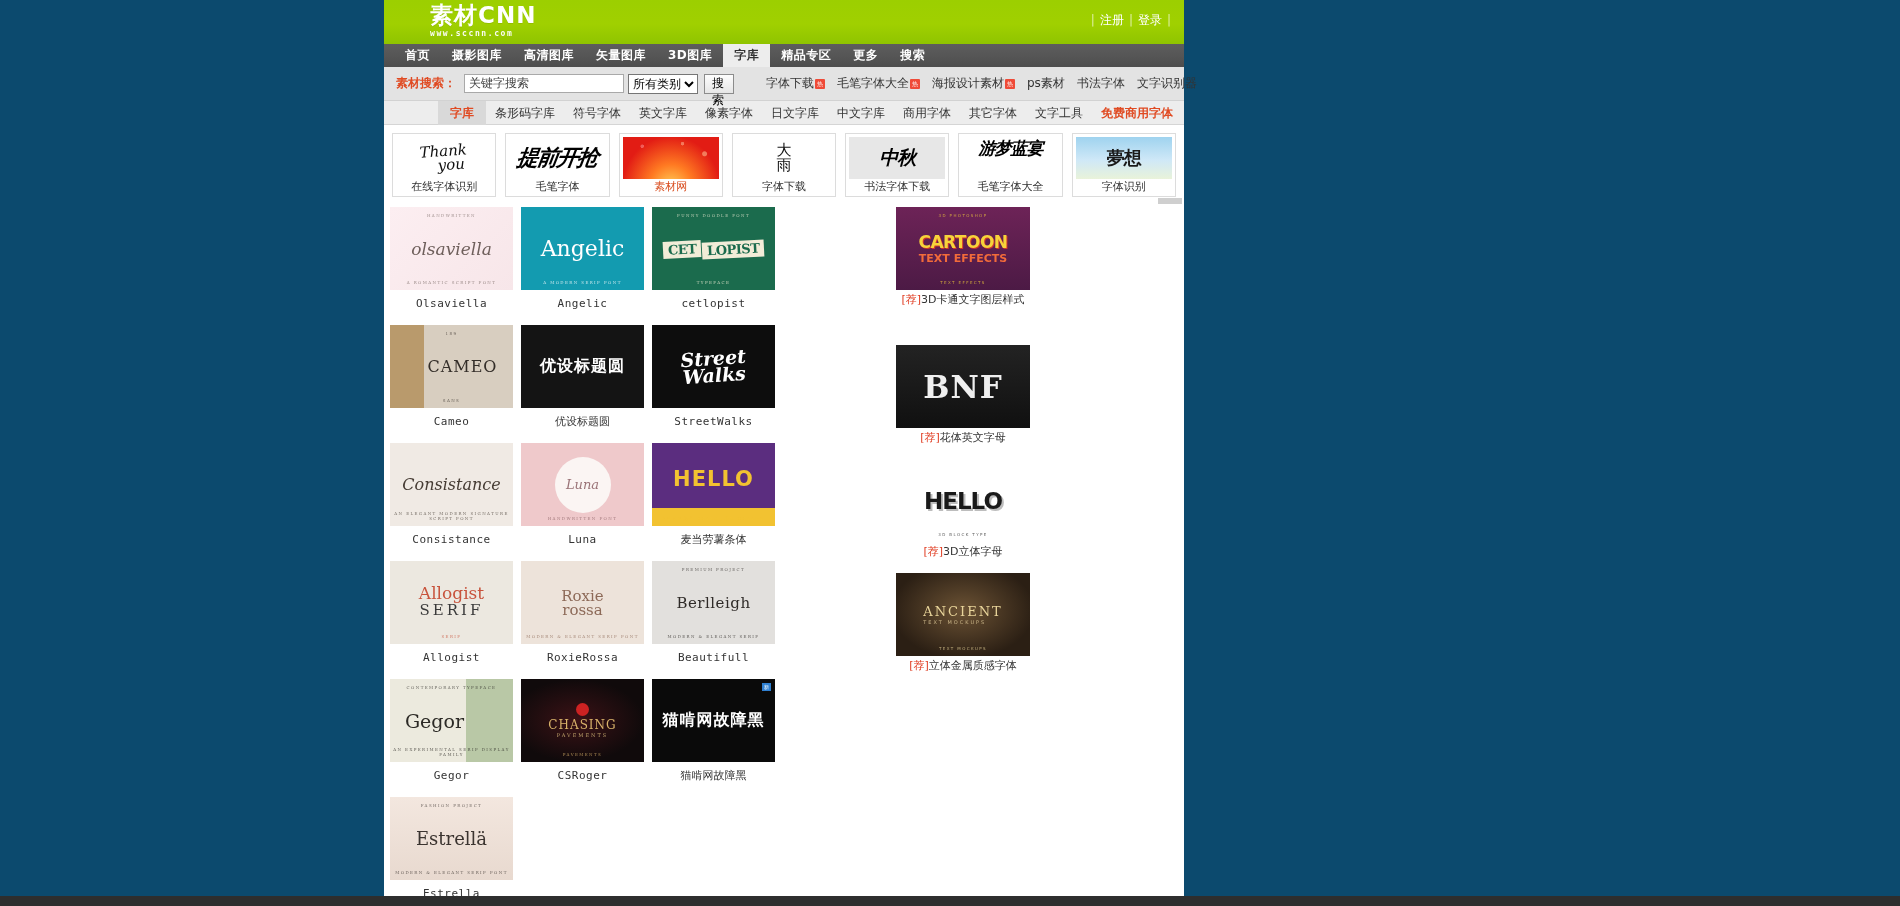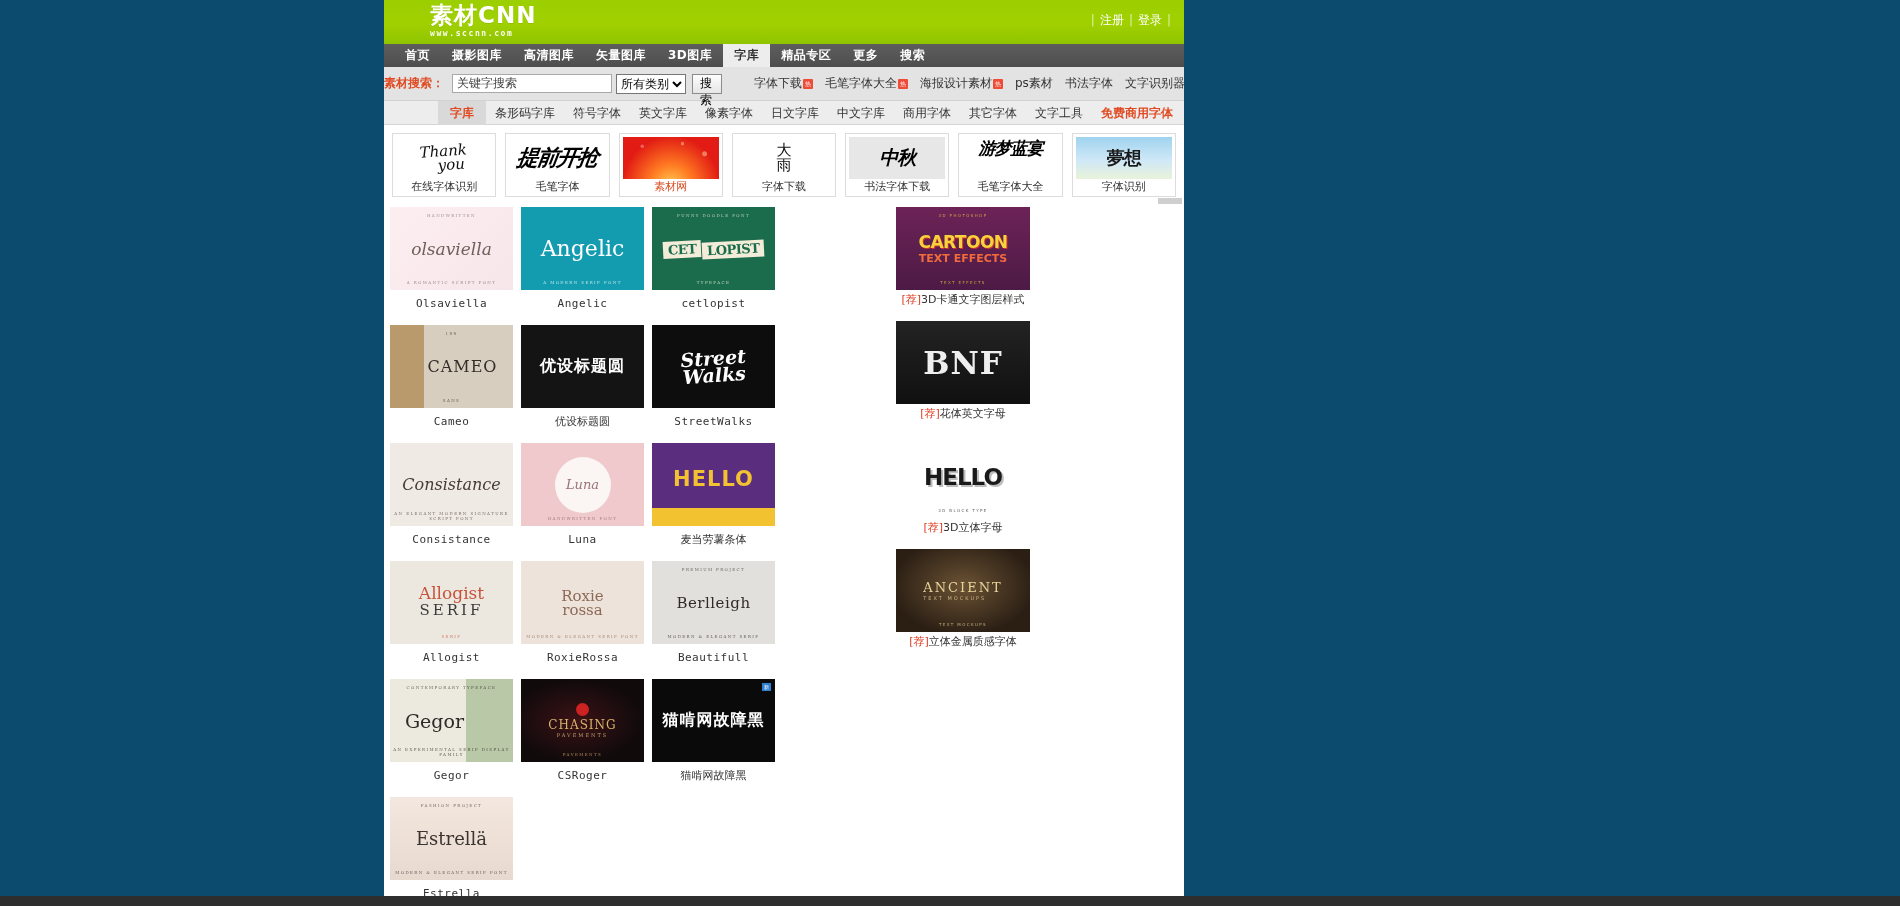--- a/index.html
+++ b/index.html
@@ -89,21 +89,21 @@
     color: #333333;
   }
 
   
   .searchrow {
     height: 34px;
     background: #e3e3e3;
     border-bottom: 1px solid #d2d2d2;
     display: flex;
     align-items: center;
-    padding-left: 0;
+    padding-left: 12px;
   }
   .searchrow .slabel {
     color: #e04b23;
     font-weight: bold;
     font-size: 12px;
     margin-right: 8px;
     white-space: nowrap;
   }
   .searchrow .sinput {
     width: 185px;
@@ -585,21 +585,21 @@
               <div style="text-align:center">
                 <div style="font-family:'DejaVu Sans',sans-serif;font-weight:bold;font-size:17px;color:#f6d33a;letter-spacing:-.5px;text-shadow:1px 1px 0 #d0342c">CARTOON</div>
                 <div style="font-family:'DejaVu Sans',sans-serif;font-weight:bold;font-size:11px;color:#f26b3a;letter-spacing:0">TEXT EFFECTS</div>
               </div>
               <div class="art-top">3D PHOTOSHOP</div>
               <div class="art-label">TEXT EFFECTS</div>
             </div>
             <div class="rname"><span class="rec">[荐]</span><span>3D卡通文字图层样式</span></div>
           </div>
           <div class="rcard">
-            <div class="rthumb" style="background: linear-gradient(rgb(35, 35, 35) 0%, rgb(16, 16, 16) 100%); color: rgb(242, 242, 242);">
+            <div class="rthumb" style="background: linear-gradient(rgb(35, 35, 35) 0%, rgb(16, 16, 16) 100%); color: rgb(242, 242, 242); margin-top: 24px;">
               <div style="font-family:'DejaVu Serif',serif;font-weight:bold;font-size:31px;color:#efefef;letter-spacing:1px">BNF</div>
             </div>
             <div class="rname"><span class="rec">[荐]</span><span>花体英文字母</span></div>
           </div>
           <div class="rcard">
             <div class="rthumb" style="background: rgb(255, 255, 255); color: rgb(26, 26, 26);">
               <div style="font-family:'DejaVu Sans',sans-serif;font-weight:bold;font-size:23px;color:#1a1a1a;letter-spacing:-1px;text-shadow:2px 2px 0 #bdbdbd">HELLO</div>
               <div class="art-label">3D Block Type</div>
             </div>
             <div class="rname"><span class="rec">[荐]</span><span>3D立体字母</span></div>

